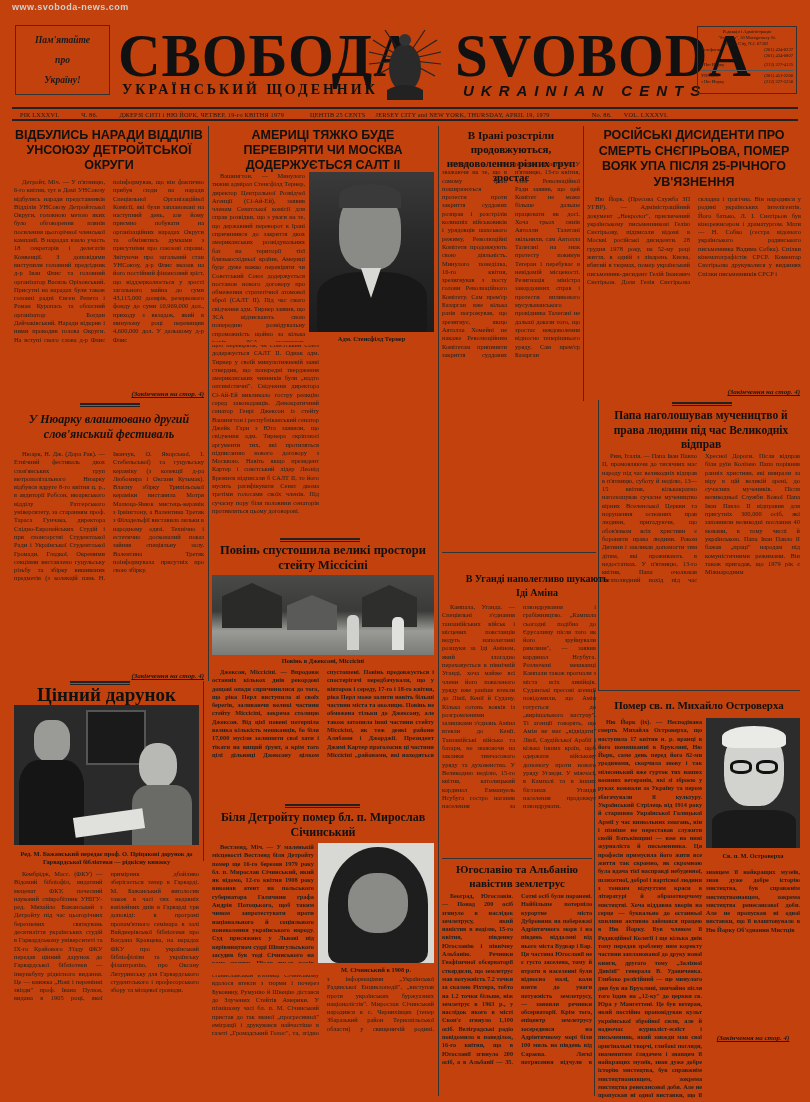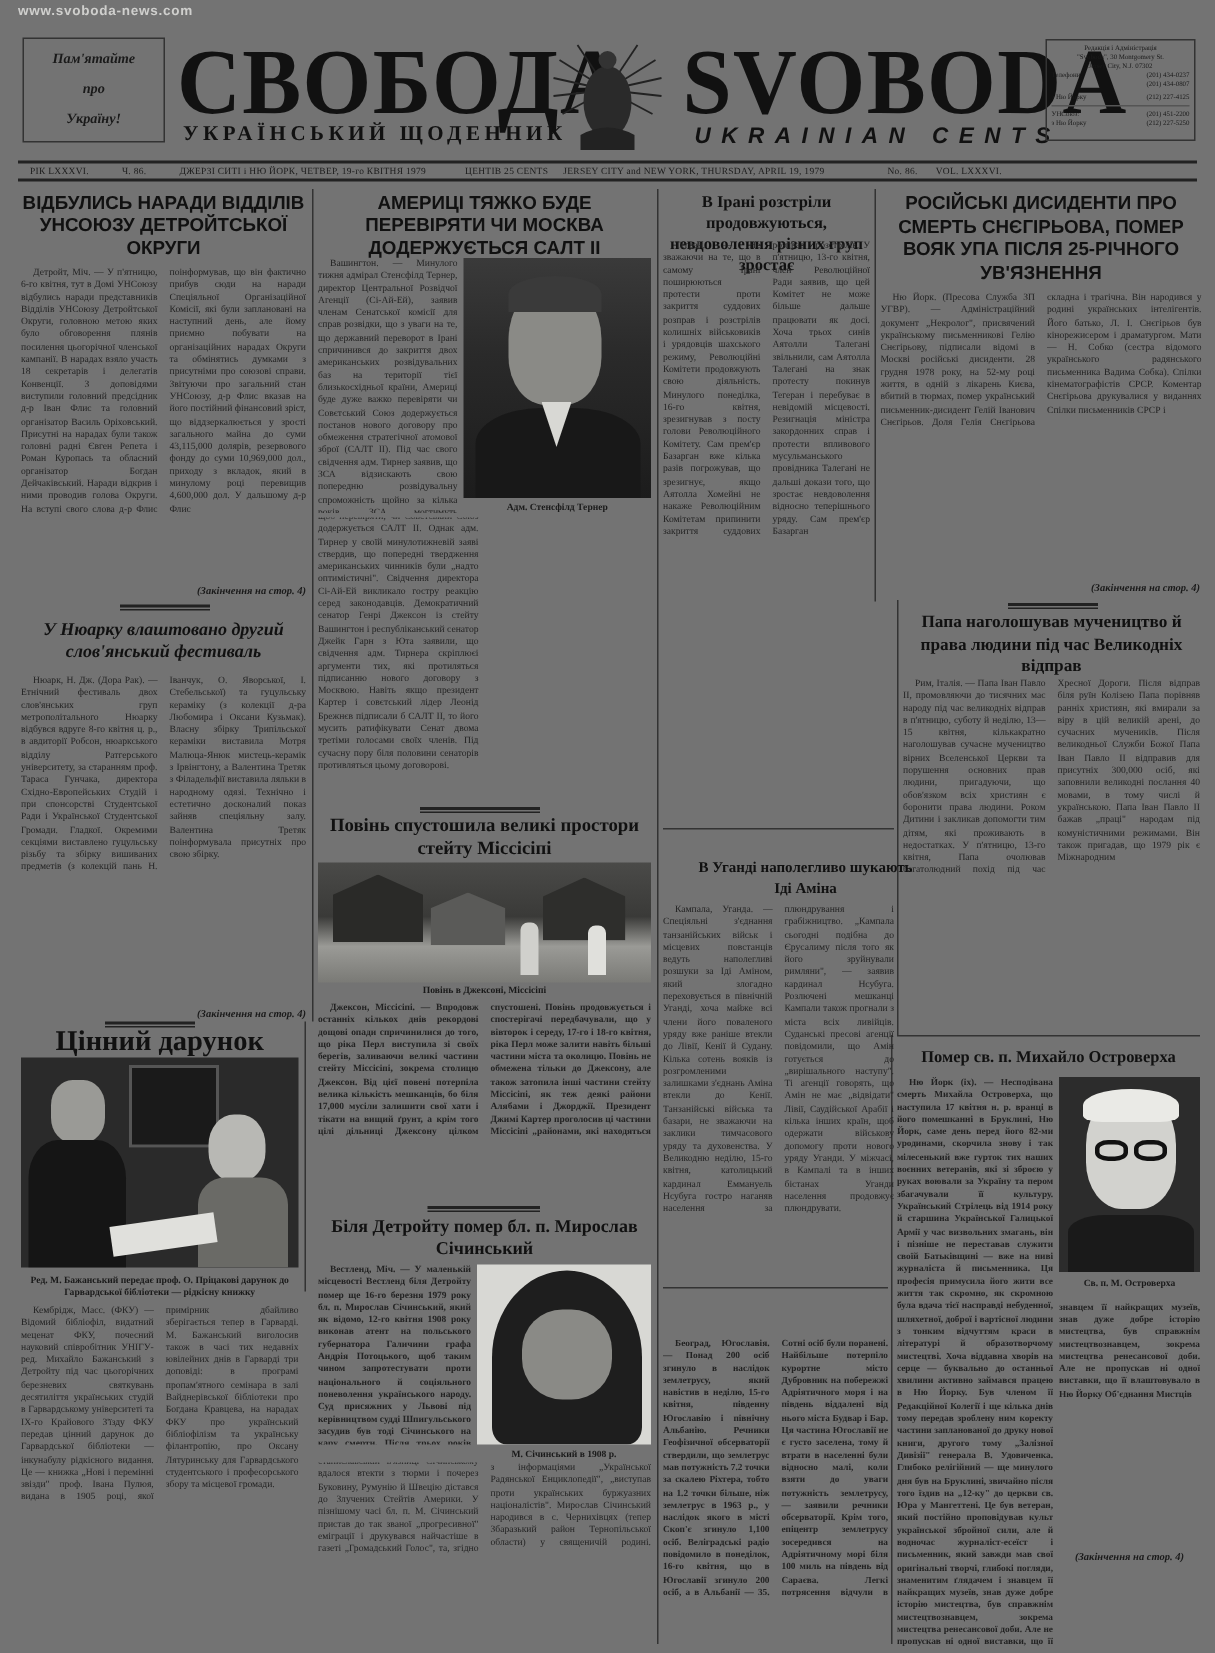--- a/index.html
+++ b/index.html
@@ -3,21 +3,21 @@
 <meta charset="utf-8">
 <style>
   * { box-sizing: border-box; margin: 0; padding: 0; }
   html, body { width: 810px; height: 1102px; overflow: hidden; }
   body {
     background: #e4e4e2;
     font-family: "Liberation Serif", "DejaVu Serif", serif;
     color: #1a1a1a;
     position: relative;
   }
-  .page { position: absolute; inset: 0; background: #737373; }
+  .page { position: absolute; inset: 0; background: #c2410c; }
   .watermark {
     position: absolute; left: 12px; top: 2px;
     font-family: "Liberation Sans", sans-serif; font-size: 9px; font-weight: bold;
     color: #cfcfcd; letter-spacing: 0.5px;
   }
   
   .motto-box {
     position: absolute; left: 15px; top: 25px; width: 95px; height: 70px;
     border: 1px solid #333; text-align: center;
     font-family: "Liberation Serif", serif; font-style: italic; font-weight: bold;
@@ -73,21 +73,21 @@
   }
   .hl-sans { font-family: "Liberation Sans", sans-serif; }
   .hl-italic { font-style: italic; }
   .body-text {
     position: absolute; font-size: 6.4px; line-height: 8.3px;
     text-align: justify; color: #222; overflow: hidden;
     font-family: "Liberation Serif", serif;
   }
   .body-text p { text-indent: 8px; }
   .body-text.two-col { column-count: 2; column-gap: 8px; }
-  .continued { font-style: italic; font-weight: bold; font-size: 7px; text-align: right; }
+  .continued { font-style: italic; font-weight: bold; font-size: 7px; text-align: right; text-decoration: underline; }
   .photo {
     position: absolute; background: #2b2b2b; overflow: hidden;
   }
   .caption {
     position: absolute; font-size: 6.4px; font-weight: bold; text-align: center; line-height: 8px;
     font-family: "Liberation Serif", serif;
   }
 </style>
 </head>
 <body>
@@ -264,20 +264,21 @@
     <p>Рим, Італія. — Папа Іван Павло II, промовляючи до тисячних мас народу під час великодніх відправ в п'ятницю, суботу й неділю, 13—15 квітня, кількакратно наголошував сучасне мучеництво вірних Вселенської Церкви та порушення основних прав людини, пригадуючи, що обов'язком всіх християн є боронити права людини. Роком Дитини і закликав допомогти тим дітям, які проживають в недостатках. У п'ятницю, 13-го квітня, Папа очолював багатолюдний похід під час Хресної Дороги. Після відправ біля руїн Колізею Папа порівняв ранніх християн, які вмирали за віру в цій великій арені, до сучасних мучеників. Після великодньої Служби Божої Папа Іван Павло II відправив для присутніх 300,000 осіб, які заповнили великодні послання 40 мовами, в тому числі й українською. Папа Іван Павло II бажав „праці" народам під комуністичними режимами. Він також пригадав, що 1979 рік є Міжнародним</p>
   </div>
 
   <div class="hrule" style="left:442px;top:552px;width:154px"></div>
   <div class="headline" style="left:460px;top:572px;width:154px;font-size:10px;line-height:14px">В Уганді наполегливо шукають Іді Аміна</div>
   <div class="body-text two-col" style="left:442px;top:603px;width:154px;height:250px">
     <p>Кампала, Уганда. — Спеціяльні з'єднання танзанійських військ і місцевих повстанців ведуть наполегливі розшуки за Іді Аміном, який злогадно переховується в північній Уганді, хоча майже всі члени його поваленого уряду вже раніше втекли до Лівії, Кенії й Судану. Кілька сотень вояків із розгромленими залишками з'єднань Аміна втекли до Кенії. Танзанійські війська та базари, не зважаючи на заклики тимчасового уряду та духовенства. У Великодню неділю, 15-го квітня, католицький кардинал Еммануель Нсубуга гостро наганяв населення за плюндрування і грабіжництво. „Кампала сьогодні подібна до Єрусалиму після того як його зруйнували римляни", — заявив кардинал Нсубуга. Розлючені мешканці Кампали також прогнали з міста всіх ливійців. Суданські пресові агенції повідомили, що Амін готується до „вирішального наступу". Ті агенції говорять, що Амін не має „відвідати" Лівії, Саудійської Арабії і кілька інших країн, щоб одержати військову допомогу проти нового уряду Уганди. У міжчасі, в Кампалі та в інших бістанах Уганди населення продовжує плюндрувати.</p>
   </div>
 
   <div class="hrule" style="left:442px;top:858px;width:150px"></div>
+  <div class="headline" style="left:442px;top:862px;width:150px;font-size:11px;line-height:14px">Югославію та Альбанію навістив землетрус</div>
   <div class="body-text two-col" style="left:442px;top:892px;width:150px;height:180px;font-weight:bold;font-size:6.2px">
     <p>Београд, Югославія. — Понад 200 осіб згинуло в наслідок землетрусу, який навістив в неділю, 15-го квітня, південну Югославію і північну Альбанію. Речники Геофізичної обсерваторії ствердили, що землетрус мав потужність 7.2 точки за скалею Ріхтера, тобто на 1.2 точки більше, ніж землетрус в 1963 р., у наслідок якого в місті Скоп'є згинуло 1,100 осіб. Веліградські радіо повідомило в понеділок, 16-го квітня, що в Югославії згинуло 200 осіб, а в Альбанії — 35. Сотні осіб були поранені. Найбільше потерпіло курортне місто Дубровник на побережжі Адріятичного моря і на південь віддалені від нього міста Будвар і Бар. Ця частина Югославії не є густо заселена, тому й втрати в населенні були відносно малі, коли взяти до уваги потужність землетрусу, — заявили речники обсерваторії. Крім того, епіцентр землетрусу зосередився на Адріятичному морі біля 100 миль на південь від Сараєва. Легкі потрясення відчули в Македонії, Сербії, Чорногорі та Італії. Президент Тіто, який в час землетрусу перебував на вакаціях у місті Герцег Нові, негайно відвідав найбільш ушкоджені місцевості та дав відповідні зарядження щодо допомоги. Президент Джиммі Картер вислав телеграму до президента Тіта, в якій висловив співчуття та дав запоруку кожночасної допомоги.</p>
   </div>
 
   <div class="hrule" style="left:598px;top:690px;width:202px"></div>
   <div class="headline" style="left:598px;top:698px;width:202px;font-size:11px;line-height:14px">Помер св. п. Михайло Островерха</div>
   <div class="photo" style="left:706px;top:718px;width:94px;height:130px;background:#2c2c2c">
     <div style="position:absolute;left:18px;top:10px;width:60px;height:78px;background:#d2d2ce;border-radius:45% 45% 40% 40%"></div>
     <div style="position:absolute;left:16px;top:8px;width:64px;height:22px;background:#eaeae6;border-radius:50% 50% 20% 20%"></div>
     <div style="position:absolute;left:24px;top:42px;width:22px;height:14px;border:3px solid #111;border-radius:40%"></div>

